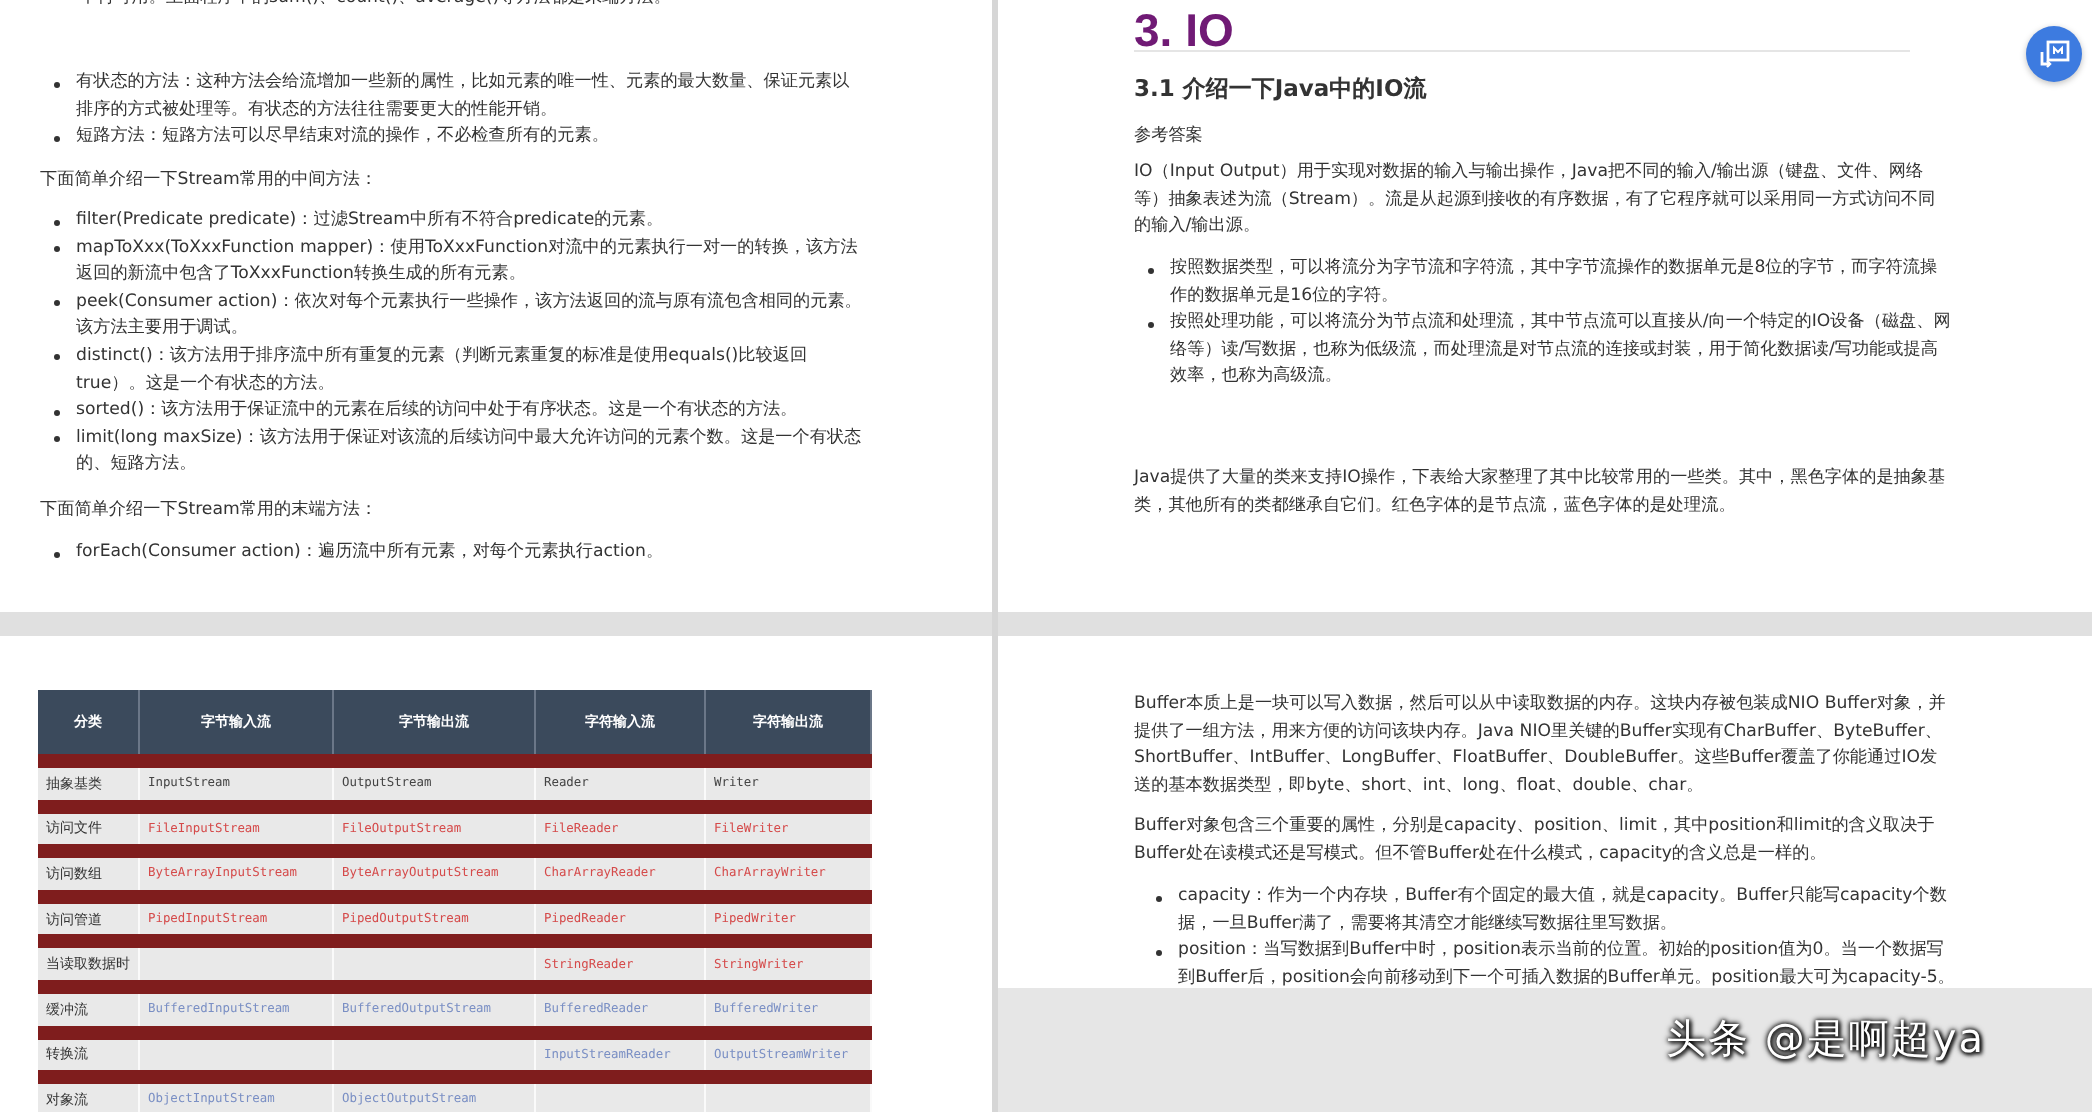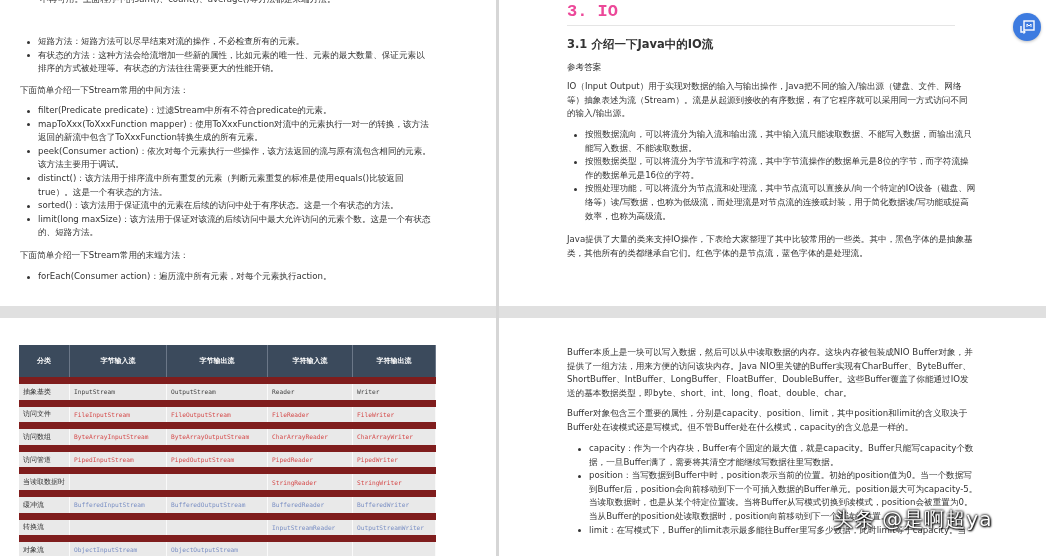--- a/index.html
+++ b/index.html
@@ -1,29 +1,29 @@
 <!DOCTYPE html>
 <html><head>
 <meta charset="utf-8">
 <style>
   html,body{margin:0;padding:0;}
   body{width:1046px;height:556px;overflow:hidden;background:#e6e6e6;position:relative;font-family:"DejaVu Sans","Liberation Sans",sans-serif;color:#333;}
   .page{position:absolute;background:#fff;overflow:hidden;}
   #p1{left:0;top:0;width:496px;height:306px;}
   #p2{left:499px;top:0;width:547px;height:306px;}
   #p3{left:0;top:318px;width:496px;height:238px;}
-  #p4{left:499px;top:318px;width:547px;height:238px;}
+  #p4{left:499px;top:318px;width:547px;height:176px;}
   .gap-h{position:absolute;left:0;top:306px;width:1046px;height:12px;background:#e0e0e0;}
   .gap-v{position:absolute;left:496px;top:0;width:3px;height:556px;background:#d6d6d6;}
   .txt{font-size:8.6px;line-height:13.6px;color:#333;}
   p{margin:0;}
   ul{margin:0;padding:0;list-style:none;}
   li{position:relative;padding-left:18px;}
   li:before{content:"";position:absolute;left:7px;top:5.5px;width:3px;height:3px;border-radius:50%;background:#333;}
-  .h1{position:absolute;left:68px;top:2px;font-size:17px;font-weight:bold;color:#ec4899;font-family:Liberation Mono, monospace;}
+  .h1{position:absolute;left:68px;top:2px;font-size:23px;font-weight:bold;color:#701a75;font-family:Liberation Sans, sans-serif;}
   .h1rule{position:absolute;left:68px;top:25px;width:388px;height:1px;background:#e5e5e5;}
   .h2{position:absolute;left:68px;top:37px;font-size:11.5px;font-weight:bold;color:#333;}
   .h3{position:absolute;left:68px;top:62px;font-size:8.6px;font-weight:normal;color:#333;}
   .fab{position:absolute;left:1013px;top:13px;width:28px;height:28px;border-radius:50%;background:#3d7be0;display:flex;align-items:center;justify-content:center;box-shadow:0 1px 3px rgba(0,0,0,.25);}
   table.io{position:absolute;left:19px;top:27px;border-collapse:collapse;font-size:6.6px;}
   table.io th{background:#3b4a5c;color:#fff;font-weight:bold;height:32px;padding:0 4px;border-right:1px solid #6b7788;font-size:7px;}
   table.io td{background:#e9e9e9;height:15.6px;padding:0 4px;border-top:7px solid #7f1d1d;border-right:1px solid #fafafa;white-space:nowrap;}
   table.io td.cat{color:#333;font-size:7px;}
   table.io td.cls{font-family:"DejaVu Sans Mono","Liberation Mono",monospace;font-size:6.2px;}
   .black{color:#444;}
@@ -33,22 +33,22 @@
 </style>
 </head>
 <body>
 
 <div class="gap-h"></div>
 <div class="gap-v"></div>
 
 <div class="page" id="p1">
   <div class="txt" style="position:absolute;left:40px;top:-7px;width:400px;">不再可用。上面程序中的sum()、count()、average()等方法都是末端方法。</div>
   <ul class="txt" style="position:absolute;left:20px;top:35px;width:412px;">
+    <li>有状态的方法：这种方法会给流增加一些新的属性，比如元素的唯一性、元素的最大数量、保证元素以排序的方式被处理等。有状态的方法往往需要更大的性能开销。</li>
     <li>短路方法：短路方法可以尽早结束对流的操作，不必检查所有的元素。</li>
-    <li>有状态的方法：这种方法会给流增加一些新的属性，比如元素的唯一性、元素的最大数量、保证元素以排序的方式被处理等。有状态的方法往往需要更大的性能开销。</li>
   </ul>
   <p class="txt" style="position:absolute;left:20px;top:84px;">下面简单介绍一下Stream常用的中间方法：</p>
   <ul class="txt" style="position:absolute;left:20px;top:104px;width:412px;">
     <li>filter(Predicate predicate)：过滤Stream中所有不符合predicate的元素。</li>
     <li>mapToXxx(ToXxxFunction mapper)：使用ToXxxFunction对流中的元素执行一对一的转换，该方法返回的新流中包含了ToXxxFunction转换生成的所有元素。</li>
     <li>peek(Consumer action)：依次对每个元素执行一些操作，该方法返回的流与原有流包含相同的元素。该方法主要用于调试。</li>
     <li>distinct()：该方法用于排序流中所有重复的元素（判断元素重复的标准是使用equals()比较返回true）。这是一个有状态的方法。</li>
     <li>sorted()：该方法用于保证流中的元素在后续的访问中处于有序状态。这是一个有状态的方法。</li>
     <li>limit(long maxSize)：该方法用于保证对该流的后续访问中最大允许访问的元素个数。这是一个有状态的、短路方法。</li>
   </ul>
@@ -58,21 +58,20 @@
   </ul>
 </div>
 
 <div class="page" id="p2">
   <div class="h1">3. IO</div>
   <div class="h1rule"></div>
   <div class="h2">3.1 介绍一下Java中的IO流</div>
   <div class="h3">参考答案</div>
   <p class="txt" style="position:absolute;left:68px;top:80px;width:408px;">IO（Input Output）用于实现对数据的输入与输出操作，Java把不同的输入/输出源（键盘、文件、网络等）抽象表述为流（Stream）。流是从起源到接收的有序数据，有了它程序就可以采用同一方式访问不同的输入/输出源。</p>
   <ul class="txt" style="position:absolute;left:68px;top:128px;width:410px;">
-    <li>按照数据流向，可以将流分为输入流和输出流，其中输入流只能读取数据、不能写入数据，而输出流只能写入数据、不能读取数据。</li>
     <li>按照数据类型，可以将流分为字节流和字符流，其中字节流操作的数据单元是8位的字节，而字符流操作的数据单元是16位的字符。</li>
     <li>按照处理功能，可以将流分为节点流和处理流，其中节点流可以直接从/向一个特定的IO设备（磁盘、网络等）读/写数据，也称为低级流，而处理流是对节点流的连接或封装，用于简化数据读/写功能或提高效率，也称为高级流。</li>
   </ul>
   <p class="txt" style="position:absolute;left:68px;top:233px;width:410px;">Java提供了大量的类来支持IO操作，下表给大家整理了其中比较常用的一些类。其中，黑色字体的是抽象基类，其他所有的类都继承自它们。红色字体的是节点流，蓝色字体的是处理流。</p>
 </div>
 
 <div class="page" id="p3">
   <table class="io">
     <thead>
       <tr>

